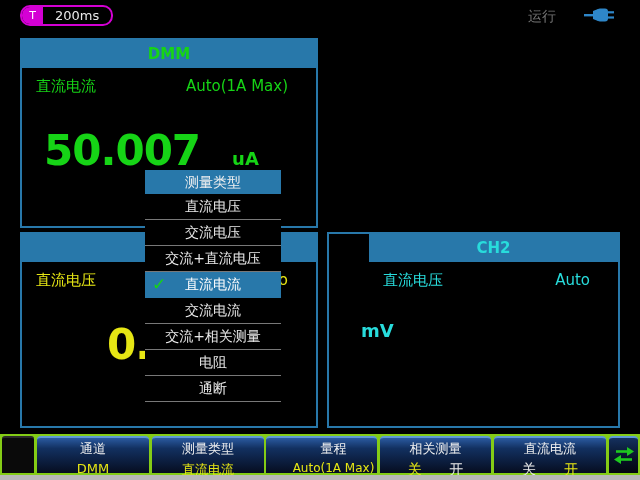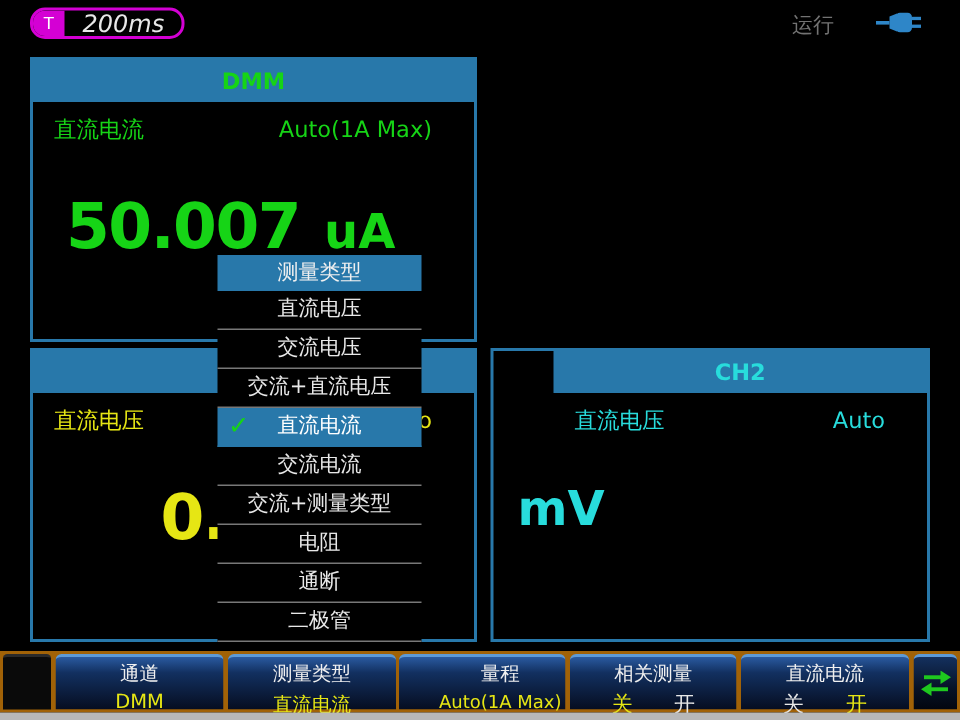--- a/index.html
+++ b/index.html
@@ -12,22 +12,22 @@
   .trig-badge {
     position:absolute; left:20px; top:5px; height:17px;
     display:flex; align-items:stretch;
     border:2px solid #d400d4; border-radius:10px; overflow:hidden; background:#000;
   }
   .trig-badge .t-seg {
     background:#d400d4; color:#fff; font-size:11px; width:21px;
     display:flex; align-items:center; justify-content:center;
   }
   .trig-badge .t-val {
-    color:#e8e8e8; font-size:16px; padding:0 12px;
-    display:flex; align-items:center; justify-content:center;font-style:italic;
+    color:#e8e8e8; font-size:13px; padding:0 12px;
+    display:flex; align-items:center; justify-content:center;
   }
   .run-status { position:absolute; left:528px; top:8px; color:#737373; font-size:14px; }
   .plug-icon { position:absolute; left:584px; top:6px; }
 
   
   .panel { position:absolute; background:#000; border:2px solid #2878aa; box-sizing:border-box; }
   .panel-header {
     height:28px; line-height:28px; background:#2878aa;
     text-align:center; font-size:15px; font-weight:bold;
   }
@@ -38,21 +38,21 @@
   .ch2-panel .panel-header { color:#28dcdc; }
   .panel-row {
     display:flex; justify-content:space-between;
     padding:9px 28px 0 14px; font-size:15px;
   }
   .green  { color:#16d416; }
   .cyan   { color:#28dcdc; }
   .yellow { color:#e6e614; }
   .reading { position:absolute; left:0; top:86px; display:flex; align-items:baseline; }
   .reading .val { font-size:42px; font-weight:bold; letter-spacing:-1px; }
-  .reading .unit { font-size:32px; font-weight:bold; margin-left:16px;text-align:center; }
+  .reading .unit { font-size:18px; font-weight:bold; margin-left:32px;text-align:center; }
   .dmm-panel .reading .val { margin-left:22px; }
   .ch1-panel .reading .val { margin-left:85px; }
   .ch2-panel .reading .val { margin-left:80px; }
 
   
   .menu {
     position:absolute; left:145px; top:170px; width:136px;
     background:#000; padding-bottom:4px; z-index:5;
   }
   .menu-header {
@@ -63,21 +63,21 @@
     position:relative; height:25px; line-height:25px; text-align:center;
     color:#e8e8e8; font-size:14px; border-bottom:1px solid #787878;
   }
   .menu-item.selected { background:#2878aa; border-bottom-color:#2878aa; color:#fff; }
   .menu-check {
     position:absolute; left:7px; top:0; color:#16d416;
     font-size:17px; font-weight:bold;
   }
 
   
-  .softbar { position:absolute; left:0; top:434px; width:640px; height:41px; background:#a16207; }
+  .softbar { position:absolute; left:0; top:434px; width:640px; height:41px; background:#84cc16; }
   .skey {
     position:absolute; top:2px; height:37px; box-sizing:border-box;
     border-radius:4px 4px 0 0;
     background:linear-gradient(180deg,#2a5aa0 0%, #123060 30%, #060d20 100%);
     border-top:2px solid #5e9ad6;
   }
   .skey-blank {
     position:absolute; top:2px; height:37px; box-sizing:border-box;
     background:#0a0a0a; border-top:2px solid #2a2a2a; border-radius:3px 3px 0 0;
   }
@@ -145,24 +145,23 @@
   <div class="menu">
     <div class="menu-header">测量类型</div>
     <div class="menu-item">直流电压</div>
     <div class="menu-item">交流电压</div>
     <div class="menu-item">交流+直流电压</div>
     <div class="menu-item selected">
       <span class="menu-check">✓</span>
       <span>直流电流</span>
     </div>
     <div class="menu-item">交流电流</div>
-    <div class="menu-item">交流+测量类型</div>
+    <div class="menu-item">交流+相关测量</div>
     <div class="menu-item">电阻</div>
     <div class="menu-item">通断</div>
-    <div class="menu-item">二极管</div>
   </div>
 
   <div class="softbar">
     <div class="skey-blank" style="left:2px; width:32px;"></div>
 
     <div class="skey" style="left:37px; width:112px;">
       <div class="lbl">通道</div>
       <div class="val">DMM</div>
     </div>
 

